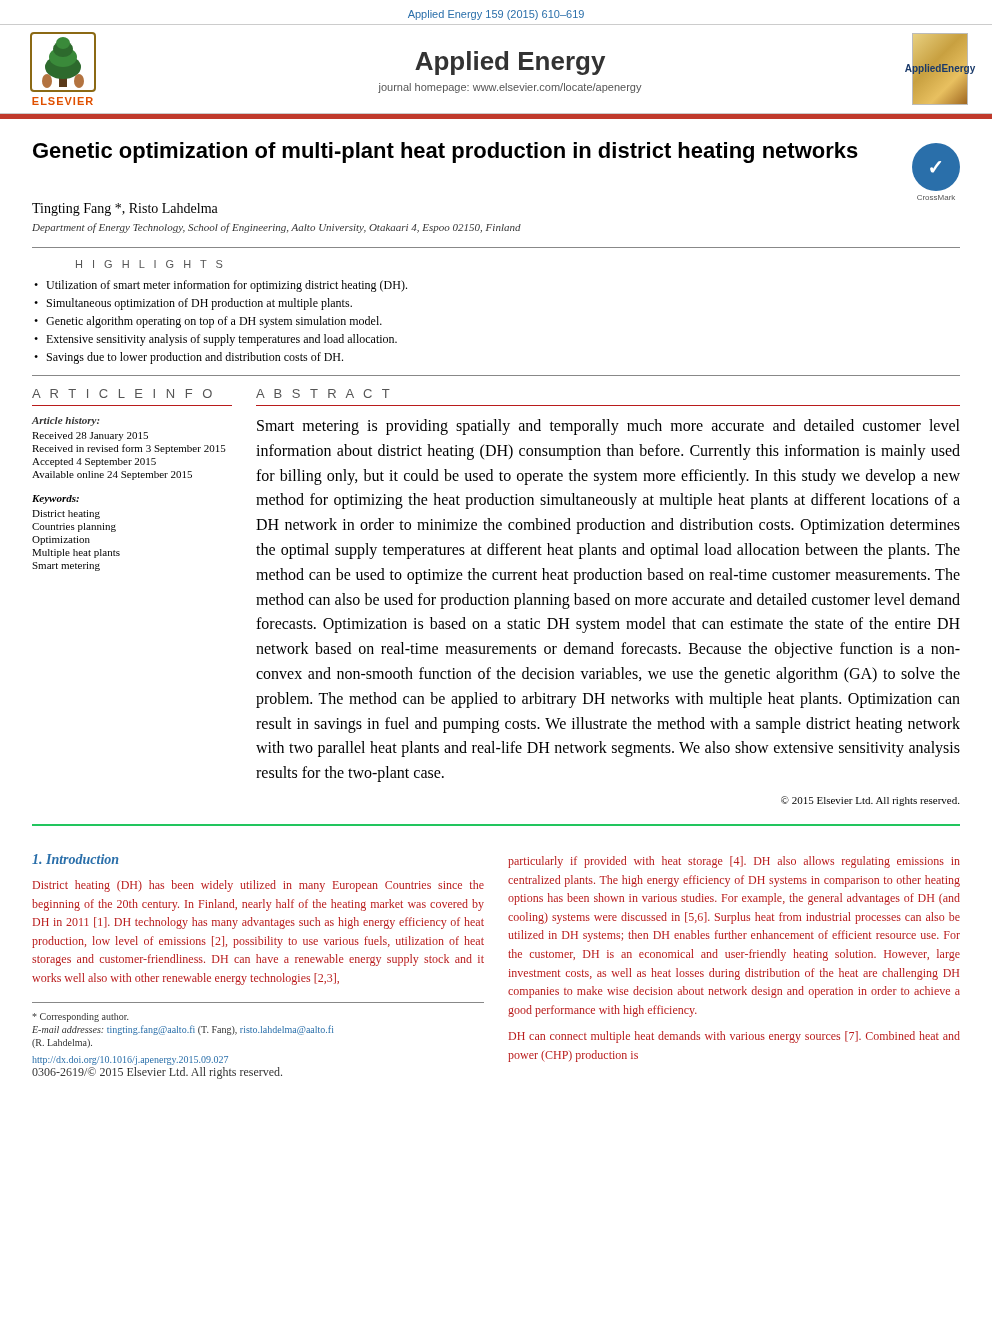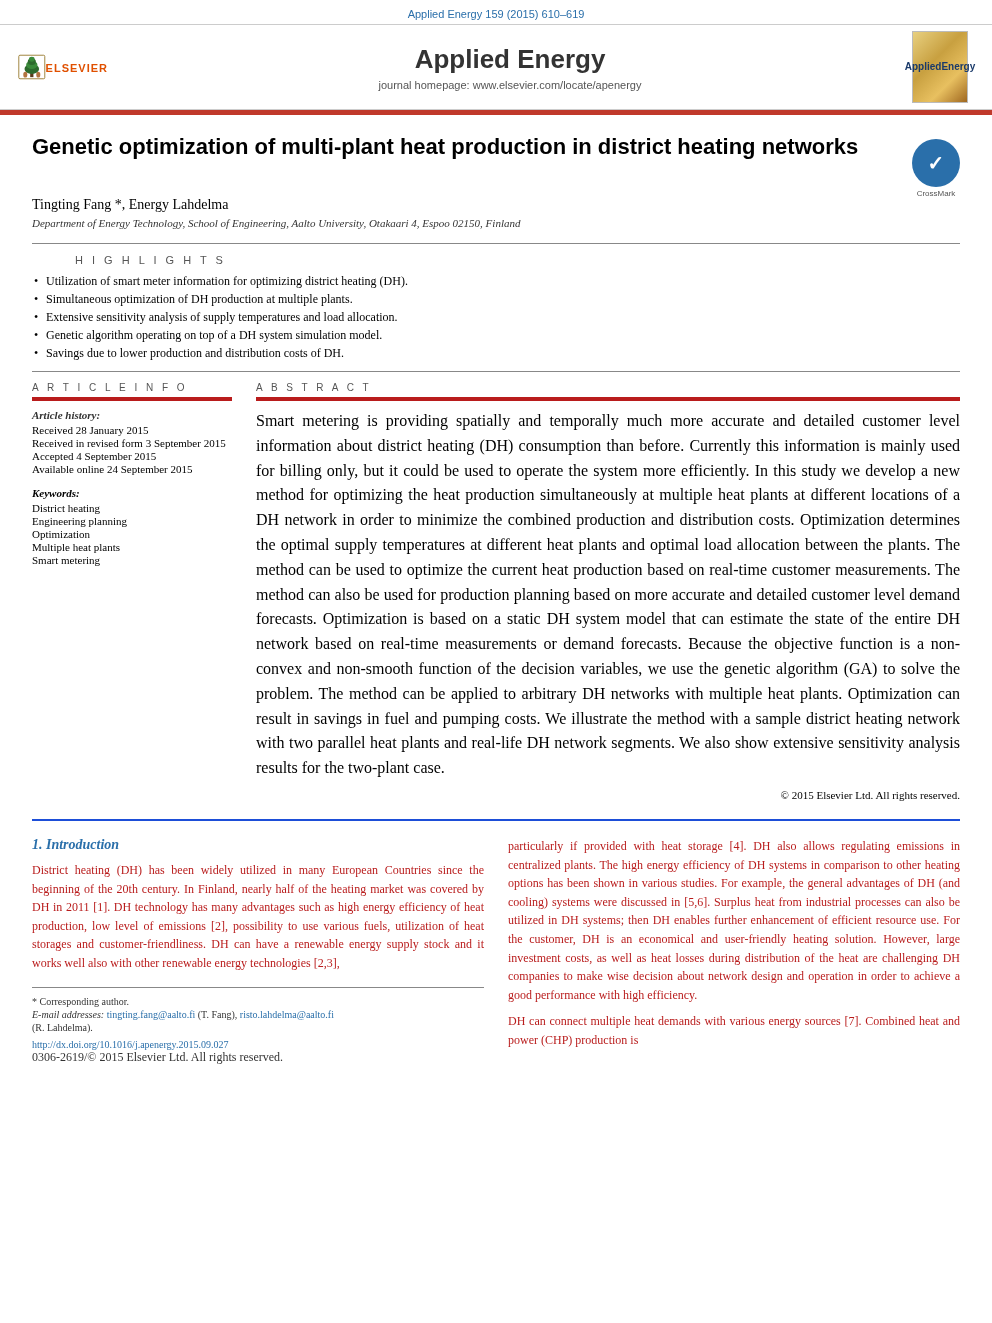--- a/index.html
+++ b/index.html
@@ -34,21 +34,21 @@
       align-items: center;
       justify-content: space-between;
       padding: 6px 24px 6px 18px;
       border-top: 1px solid #ccc;
       border-bottom: 1px solid #ccc;
     }
 
     .elsevier-logo {
       width: 90px;
       display: flex;
-      flex-direction: row;
+      flex-direction: column;
       align-items: center;
     }
 
     .elsevier-tree {
       width: 68px;
       height: 62px;
     }
 
     .elsevier-text {
       font-family: Arial, sans-serif;
@@ -227,26 +227,26 @@
       width: 200px;
       flex-shrink: 0;
     }
 
     .right-col {
       flex: 1;
     }
 
     .col-header {
       font-family: Arial, sans-serif;
-      font-size: 10px;
+      font-size: 13px;
       letter-spacing: 3px;
       color: #555;
       text-transform: uppercase;
       margin-bottom: 8px;
-      border-bottom: 4px solid #b91c1c;
+      border-bottom: 1px solid #b91c1c;
       padding-bottom: 4px;
     }
 
     .article-info-section {
       margin-bottom: 12px;
     }
 
     .article-info-label {
       font-size: 11px;
       font-style: italic;
@@ -288,22 +288,22 @@
     .abstract-copyright {
       text-align: right;
       font-size: 11px;
       margin-top: 8px;
       color: #000;
     }
 
     
     .body-section {
       margin-top: 18px;
-      border-top: 2px solid #1d4ed8;
-      padding-top: 16px;
+      border-top: 2px solid #22c55e;
+      padding-top: 26px;
     }
 
     .body-two-col {
       display: flex;
       gap: 24px;
     }
 
     .body-left {
       flex: 1;
     }
@@ -409,33 +409,33 @@
       <div class="article-title">Genetic optimization of multi-plant heat production in district heating networks</div>
       <div class="crossmark-badge">
         <div class="crossmark-circle">
           <span class="crossmark-inner">✓</span>
         </div>
         <div class="crossmark-label">CrossMark</div>
       </div>
     </div>
 
     <div class="authors">
-      <span>Tingting Fang *, Energy Lahdelma</span>
+      <span>Tingting Fang *, Risto Lahdelma</span>
     </div>
 
     <div class="affiliation">Department of Energy Technology, School of Engineering, Aalto University, Otakaari 4, Espoo 02150, Finland</div>
 
     <hr class="section-divider">
 
     <div class="highlights-header">H I G H L I G H T S</div>
     <ul class="highlights-list">
       <li>Utilization of smart meter information for optimizing district heating (DH).</li>
       <li>Simultaneous optimization of DH production at multiple plants.</li>
+      <li>Genetic algorithm operating on top of a DH system simulation model.</li>
       <li>Extensive sensitivity analysis of supply temperatures and load allocation.</li>
-      <li>Genetic algorithm operating on top of a DH system simulation model.</li>
       <li>Savings due to lower production and distribution costs of DH.</li>
     </ul>
 
     <hr class="section-divider">
 
     <div class="two-col">
 
       <div class="left-col">
         <div class="col-header">A R T I C L E   I N F O</div>
 
@@ -443,21 +443,21 @@
           <div class="article-info-label">Article history:</div>
           <div class="article-info-line">Received 28 January 2015</div>
           <div class="article-info-line">Received in revised form 3 September 2015</div>
           <div class="article-info-line">Accepted 4 September 2015</div>
           <div class="article-info-line">Available online 24 September 2015</div>
         </div>
 
         <div class="keywords-section">
           <div class="keywords-label">Keywords:</div>
           <div class="keyword-item">District heating</div>
-          <div class="keyword-item">Engineering planning</div>
+          <div class="keyword-item">Countries planning</div>
           <div class="keyword-item">Optimization</div>
           <div class="keyword-item">Multiple heat plants</div>
           <div class="keyword-item">Smart metering</div>
         </div>
       </div>
 
       <div class="right-col">
         <div class="col-header">A B S T R A C T</div>
         <div class="abstract-text">Smart metering is providing spatially and temporally much more accurate and detailed customer level information about district heating (DH) consumption than before. Currently this information is mainly used for billing only, but it could be used to operate the system more efficiently. In this study we develop a new method for optimizing the heat production simultaneously at multiple heat plants at different locations of a DH network in order to minimize the combined production and distribution costs. Optimization determines the optimal supply temperatures at different heat plants and optimal load allocation between the plants. The method can be used to optimize the current heat production based on real-time customer measurements. The method can also be used for production planning based on more accurate and detailed customer level demand forecasts. Optimization is based on a static DH system model that can estimate the state of the entire DH network based on real-time measurements or demand forecasts. Because the objective function is a non-convex and non-smooth function of the decision variables, we use the genetic algorithm (GA) to solve the problem. The method can be applied to arbitrary DH networks with multiple heat plants. Optimization can result in savings in fuel and pumping costs. We illustrate the method with a sample district heating network with two parallel heat plants and real-life DH network segments. We also show extensive sensitivity analysis results for the two-plant case.</div>
         <div class="abstract-copyright">© 2015 Elsevier Ltd. All rights reserved.</div>

